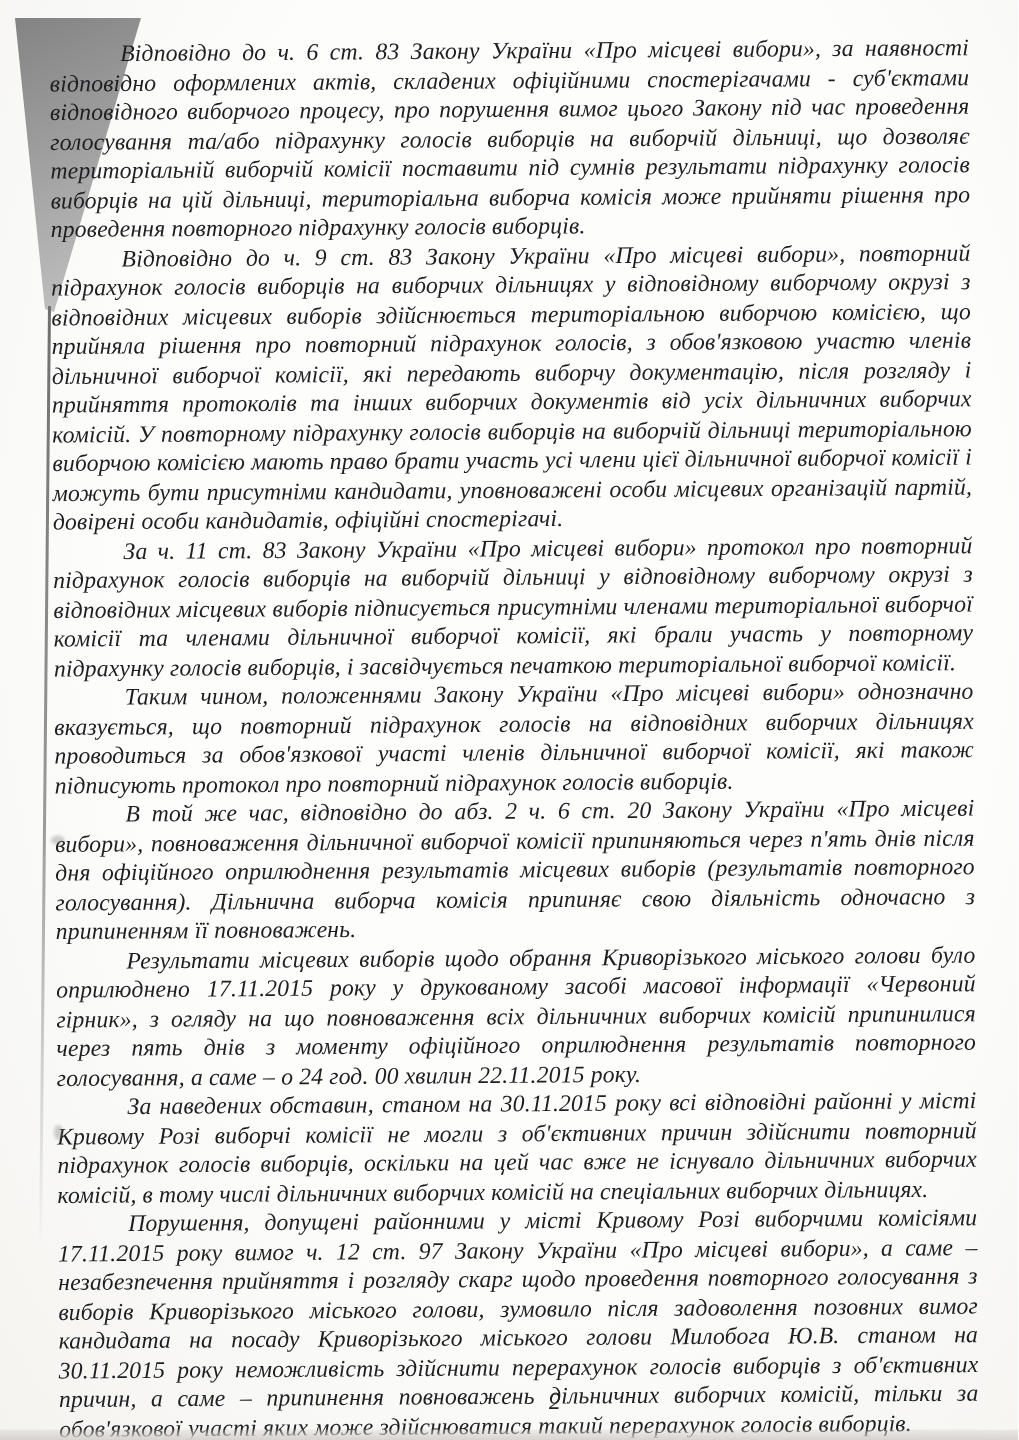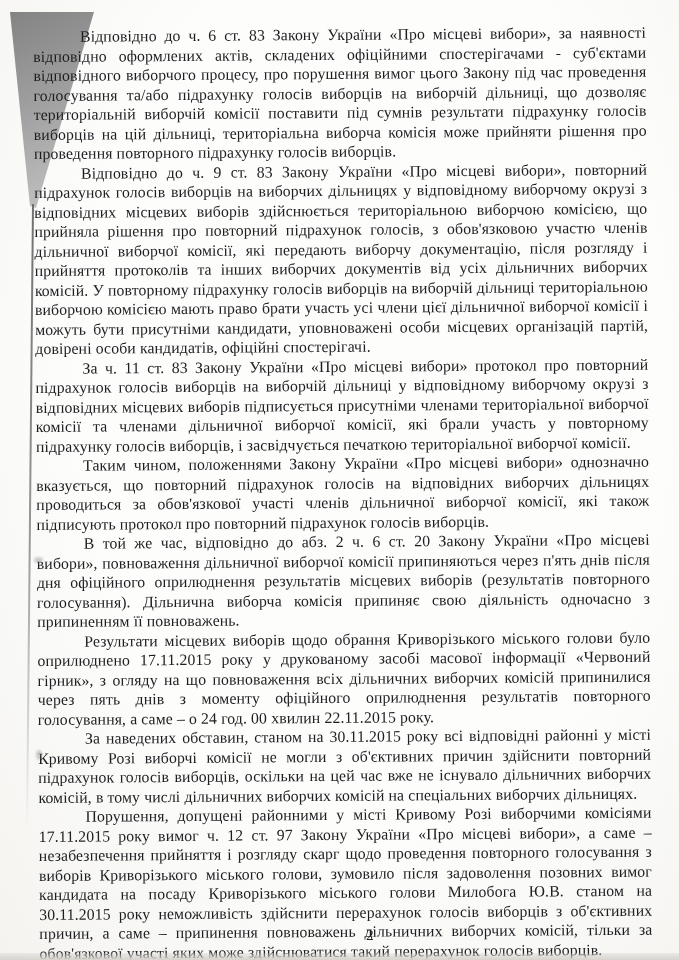--- a/index.html
+++ b/index.html
@@ -3,20 +3,21 @@
 <meta charset="utf-8">
 <style>
   html,body { margin:0; padding:0; background:#ffffff; }
   .page {
     position:relative;
     width:679px; height:960px;
     overflow:hidden;
     background:
       radial-gradient(ellipse at 55% 40%, #fdfdfb 55%, #f4f3f0 100%);
     font-family:"Liberation Serif", "DejaVu Serif", serif;
+    font-style:italic;
   }
   
   .corner-wedge {
     position:absolute; left:0; top:0; width:110px; height:220px;
     clip-path: polygon(10px 12px, 94px 12px, 36px 208px, 30px 206px);
     background: linear-gradient(155deg, #7f7f7f 0%, #9c9c9c 40%, #bcbcbc 80%, #cfcfcf 100%);
   }
   
   .edge-line {
     position:absolute; left:32px; top:204px; width:2px; height:628px;

